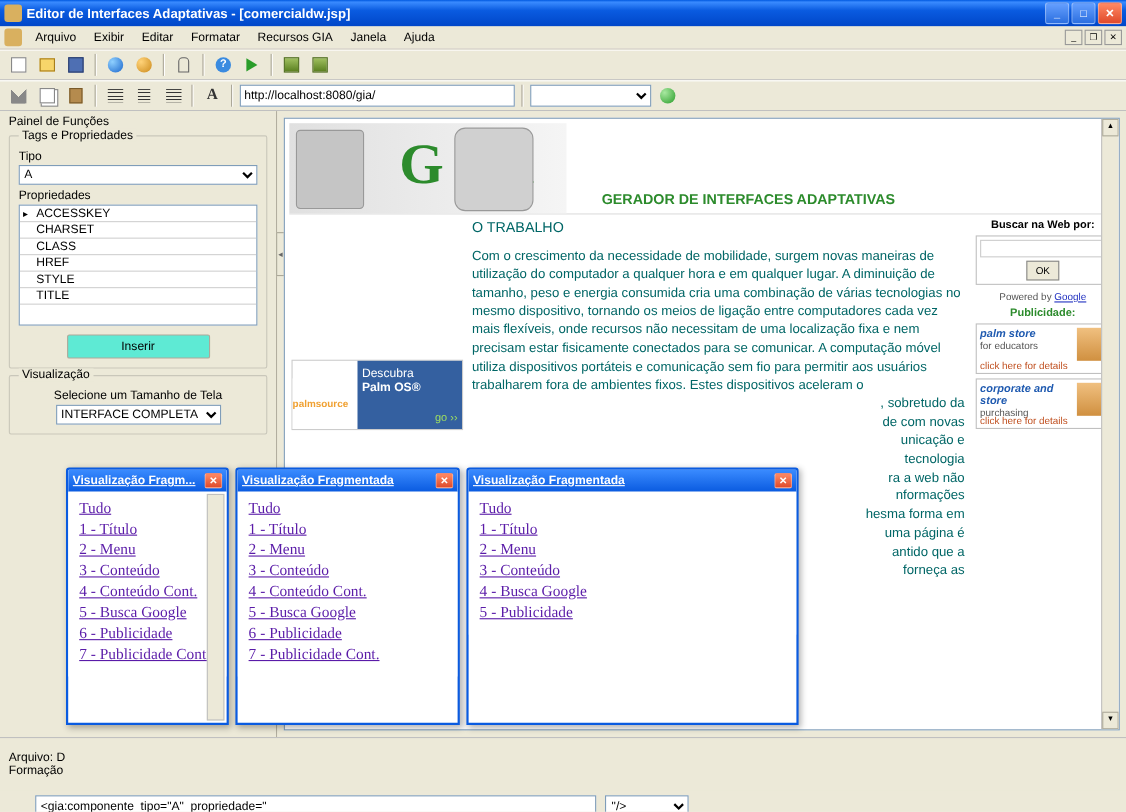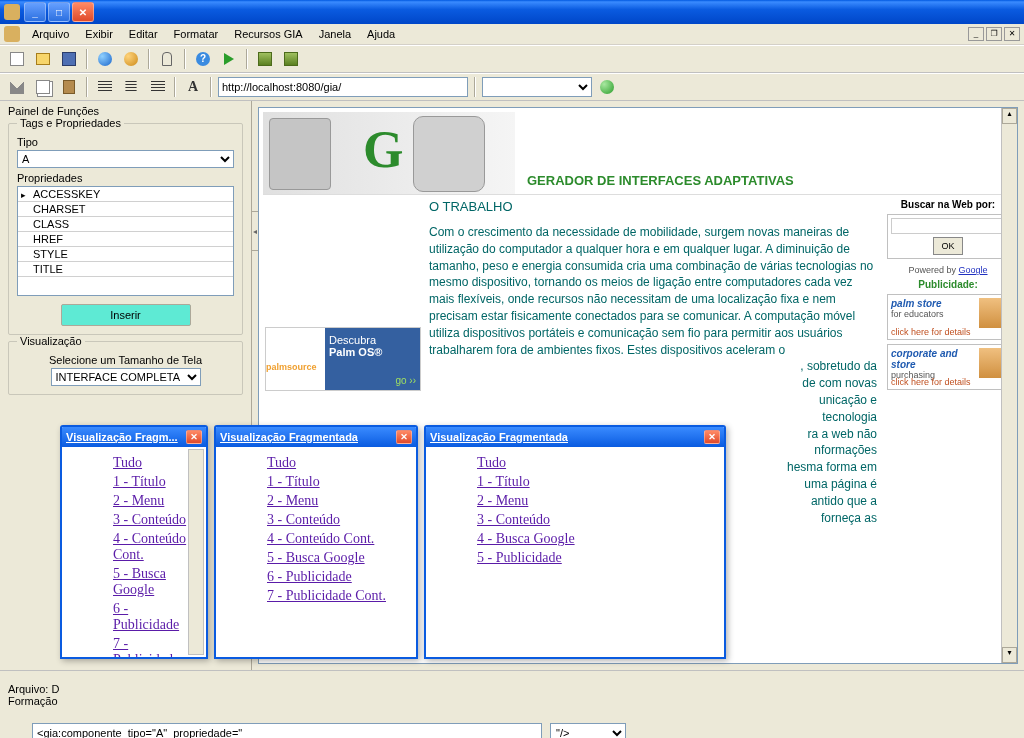--- a/index.html
+++ b/index.html
@@ -65,21 +65,21 @@
 
 .preview { flex: 1; background: #ece9d8; position: relative; padding: 6px 6px 6px 6px; }
 .splitter-collapse { position: absolute; left: -1px; top: 110px; width: 8px; height: 40px; background: #ece9d8; border:1px solid #aca899; font-size:8px; text-align:center; line-height:40px; color:#666; }
 .preview-inner { background: white; border: 1px solid #7f9db9; height: 100%; overflow: auto; position: relative; }
 .page { font-family: Verdana, Arial, sans-serif; font-size: 11px; padding: 4px; }
 .page-header { display: flex; align-items: flex-end; border-bottom: 1px solid #ddd; }
 .devices-img { width: 252px; height: 82px; background: linear-gradient(to right,#e0e0e0,#f5f5f5); position: relative; overflow: hidden; }
 .devices-img::before { content:""; position:absolute; left:6px; top:6px; width:60px; height:70px; background:#c5c5c5; border:1px solid #999; border-radius:4px; }
 .devices-img::after { content:""; position:absolute; left:150px; top:4px; width:70px; height:74px; background:#d0d0d0; border:1px solid #999; border-radius:10px; }
 .gia-logo { font-size: 52px; font-weight: bold; color:#2c8b2c; font-family: Georgia, serif; letter-spacing: 12px; position:absolute; left:100px; top:8px; }
-.tagline { margin-left: 12px; color: #2c8b2c; font-weight: bold; font-size: 13px; padding-bottom: 6px; }
+.tagline { margin-left: 32px; color: #2c8b2c; font-weight: bold; font-size: 13px; padding-bottom: 6px; }
 .page-cols { display: flex; }
 .lcol { width: 160px; padding: 2px; }
 .intro-label { color:#2c8b2c; font-size:11px; margin-top:190px; }
 .palm-ad { width:156px; height:64px; background:#fff; border:1px solid #ccc; position:relative; margin-top:130px; }
 .palm-ad .left { position:absolute; left:0; top:16px; bottom:0; width:60px; background:#fff; display:flex; align-items:center; }
 .palm-ad .left .ps { color:#f0a030; font-size:9px; font-weight:bold; }
 .palm-ad .right { position:absolute; right:0; top:0; bottom:0; width:95px; background:#3460a0; color:#fff; padding:6px 4px; font-size:11px; }
 .palm-ad .right .g { position:absolute; right:4px; bottom:4px; color:#9fe060; font-size:10px; }
 .mcol { flex:1; padding: 4px 6px; color: #006666; font-size: 12px; }
 .mcol .h { color: #006666; font-size: 13px; margin-bottom: 10px; }
@@ -98,35 +98,36 @@
 .adbox .im { position:absolute; right:3px; top:3px; width:26px; height:30px; background:linear-gradient(#f0c080,#d09040); }
 .vscroll { position:absolute; right:0; top:0; bottom:0; width:16px; background:#ece9d8; border-left:1px solid #c0c0c0; }
 .vscroll .up,.vscroll .dn { height:16px; background:#ece9d8; border:1px solid #aca899; font-size:8px; text-align:center; }
 .vscroll .dn{ position:absolute; bottom:0; left:0; right:0; }
 
 
 .popup { position: absolute; background: #fff; border: 2px solid #0a5be0; border-radius: 3px 3px 0 0; box-shadow: 2px 2px 6px rgba(0,0,0,0.3); overflow: hidden; }
 .popup .pt { background: linear-gradient(to bottom,#3a8bff 0%,#0a5be0 100%); color:#fff; font-weight:bold; font-size:11px; height:20px; display:flex; align-items:center; padding:0 4px; }
 .popup .pt .ttl { flex:1; white-space:nowrap; overflow:hidden; text-overflow:ellipsis;text-decoration:underline; }
 .popup .pt .cb { width:16px; height:14px; background:linear-gradient(#ff8a65,#e04a2b); border:1px solid #fff5; border-radius:2px; font-size:9px; color:#fff; text-align:center; line-height:12px; cursor:pointer; }
-.popup .pc { padding: 8px 10px; font-family: "Times New Roman", serif; font-size: 14px; background:#fff;margin-left:41px; }
+.popup .pc { padding: 8px 10px; font-family: "Times New Roman", serif; font-size: 14px; background:#fff; }
 .popup .pc a { color: #5a1ba8; display:block; margin-bottom:3px; }
 .popup .psb { position:absolute; right:2px; top:22px; bottom:2px; width:16px; background:#ece9d8; border:1px solid #c0c0c0; }
 
 
 .status-lines { padding: 12px 8px; font-size: 11px; background:#ece9d8; border-top:1px solid #c0c0c0; }
 .bottom-input-row { display:flex; align-items:center; padding: 4px 32px; gap: 8px; background:#ece9d8; }
 .bottom-input-row input { height:20px; border:1px solid #7f9db9; font-size:11px; padding:1px 4px; background:white; }
 .footer { height:14px; background:#ece9d8; border-top:1px solid #fff; }
 </style>
 </head>
 <body>
 
 <div class="titlebar">
   <div class="icon-app"></div>
+  <div class="title-text">Editor de Interfaces Adaptativas - [comercialdw.jsp]</div>
   <div class="winbtns">
     <div class="winbtn">_</div>
     <div class="winbtn">□</div>
     <div class="winbtn close">✕</div>
   </div>
 </div>
 
 <div class="menubar">
   <div class="icon-app"></div>
   <span class="menu">Arquivo</span>

